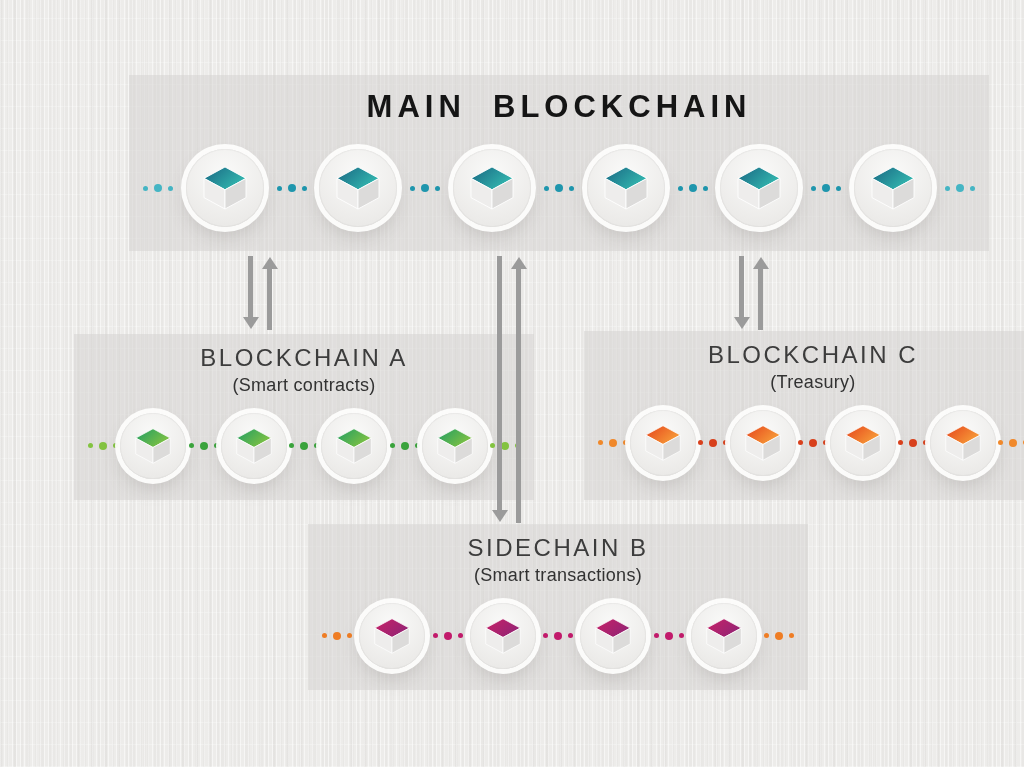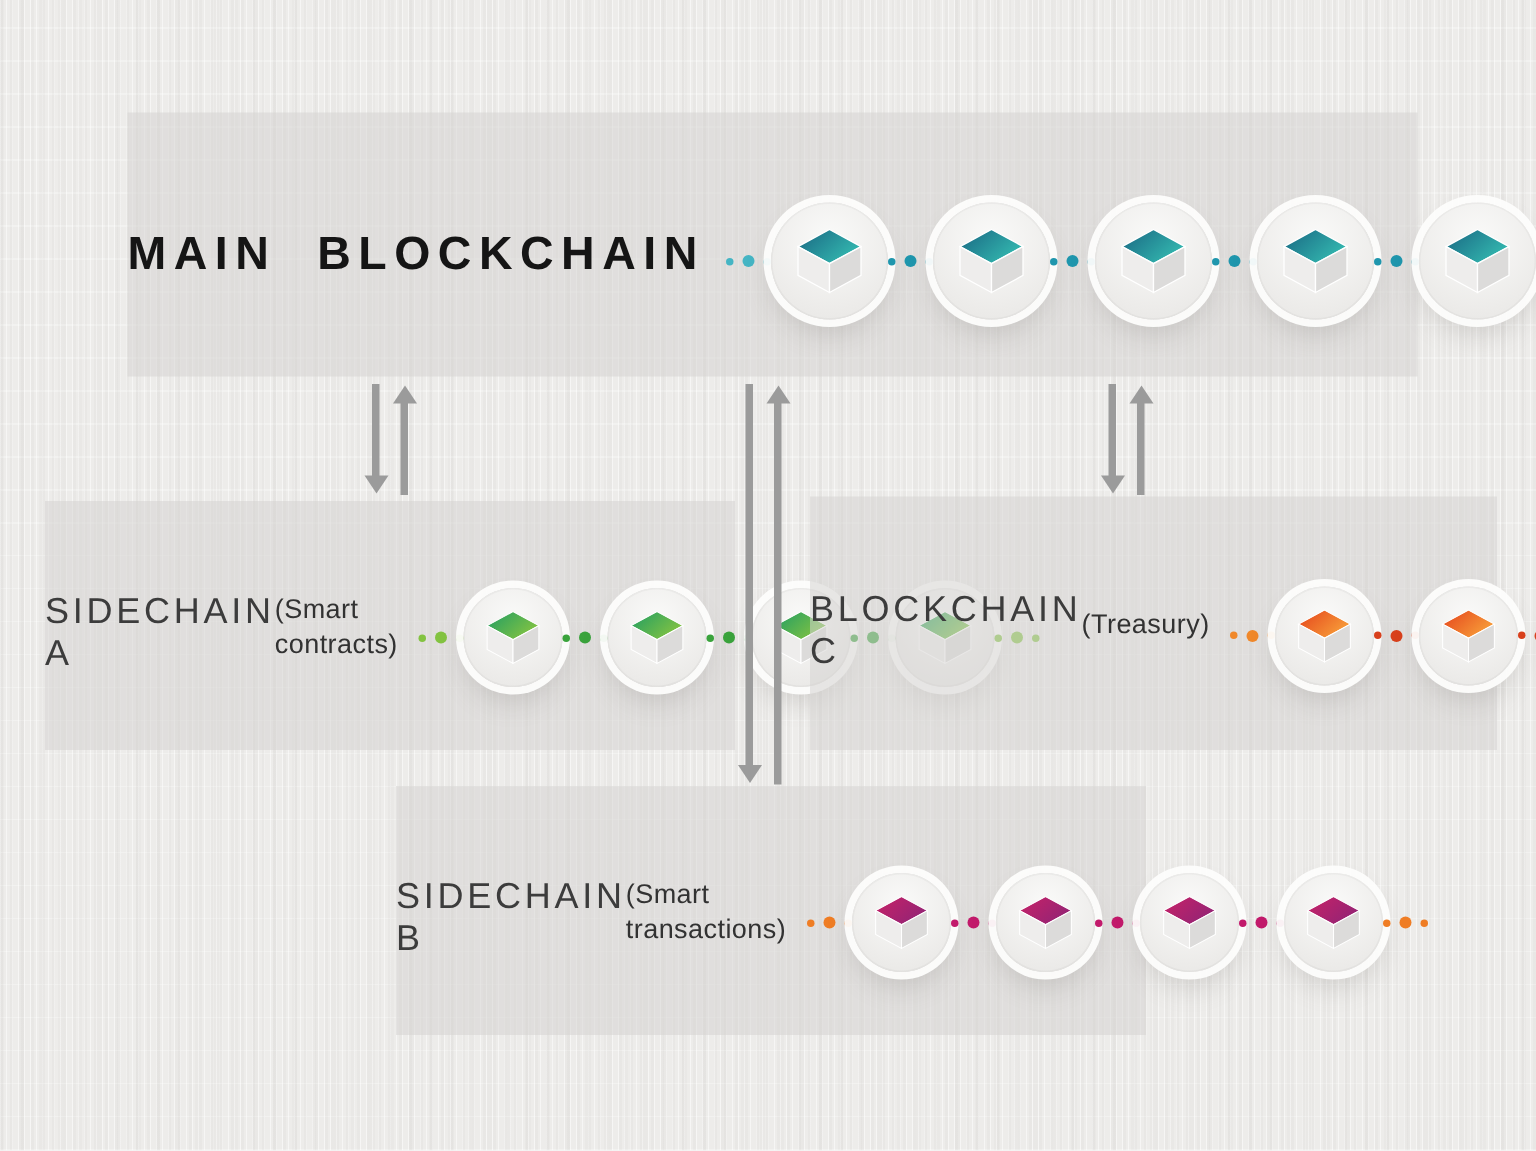--- a/index.html
+++ b/index.html
@@ -12,21 +12,21 @@
     background-image:
       repeating-linear-gradient(90deg, rgba(130,125,120,0.045) 0 2px, rgba(0,0,0,0) 2px 7px),
       repeating-linear-gradient(90deg, rgba(130,125,120,0.035) 0 3px, rgba(0,0,0,0) 3px 13px),
       repeating-linear-gradient(90deg, rgba(255,255,255,0.50) 0 1px, rgba(0,0,0,0) 1px 4px),
       repeating-linear-gradient(0deg,  rgba(255,255,255,0.30) 0 1px, rgba(0,0,0,0) 1px 22px);
   }
 
   .panel{
     position:absolute;
     background:rgba(213,211,209,0.55);
-    display:flex;flex-direction:row;align-items:center;
+    display:flex;flex-direction:column;align-items:center;margin-left:44px;
     --circ:66px;--cube:46px;
   }
   .panel.main{left:85px;top:75px;width:860px;height:176px;--circ:78px;--cube:56px}
   .panel.sa{left:30px;top:334px;width:460px;height:166px}
   .panel.sc{left:540px;top:331px;width:458px;height:169px}
   .panel.sb{left:264px;top:524px;width:500px;height:166px}
 
   .main-title{
     margin-top:12px;font-size:31px;line-height:1.3;font-weight:800;
     letter-spacing:5px;color:#151515;white-space:pre;
@@ -169,21 +169,21 @@
         </span>
         <span class="dots">
           <i style="background:#45b5c4"></i>
           <i style="background:#45b5c4"></i>
           <i style="background:#45b5c4"></i>
         </span>
       </div>
   </div>
 
   <div class="panel sa">
-    <div class="side-title">SIDECHAIN A</div>
+    <div class="side-title">BLOCKCHAIN A</div>
     <div class="side-sub">(Smart contracts)</div>
     <div class="chain-row">
         <span class="dots">
           <i style="background:#83c341"></i>
           <i style="background:#83c341"></i>
           <i style="background:#83c341"></i>
         </span>
         <span class="block-circle">
           <svg class="cube" viewBox="0 0 64 64">
             <polygon points="32,8 56,21 32,34 8,21" fill="url(#grad-a)" stroke="#ffffff" stroke-width="1"></polygon>

